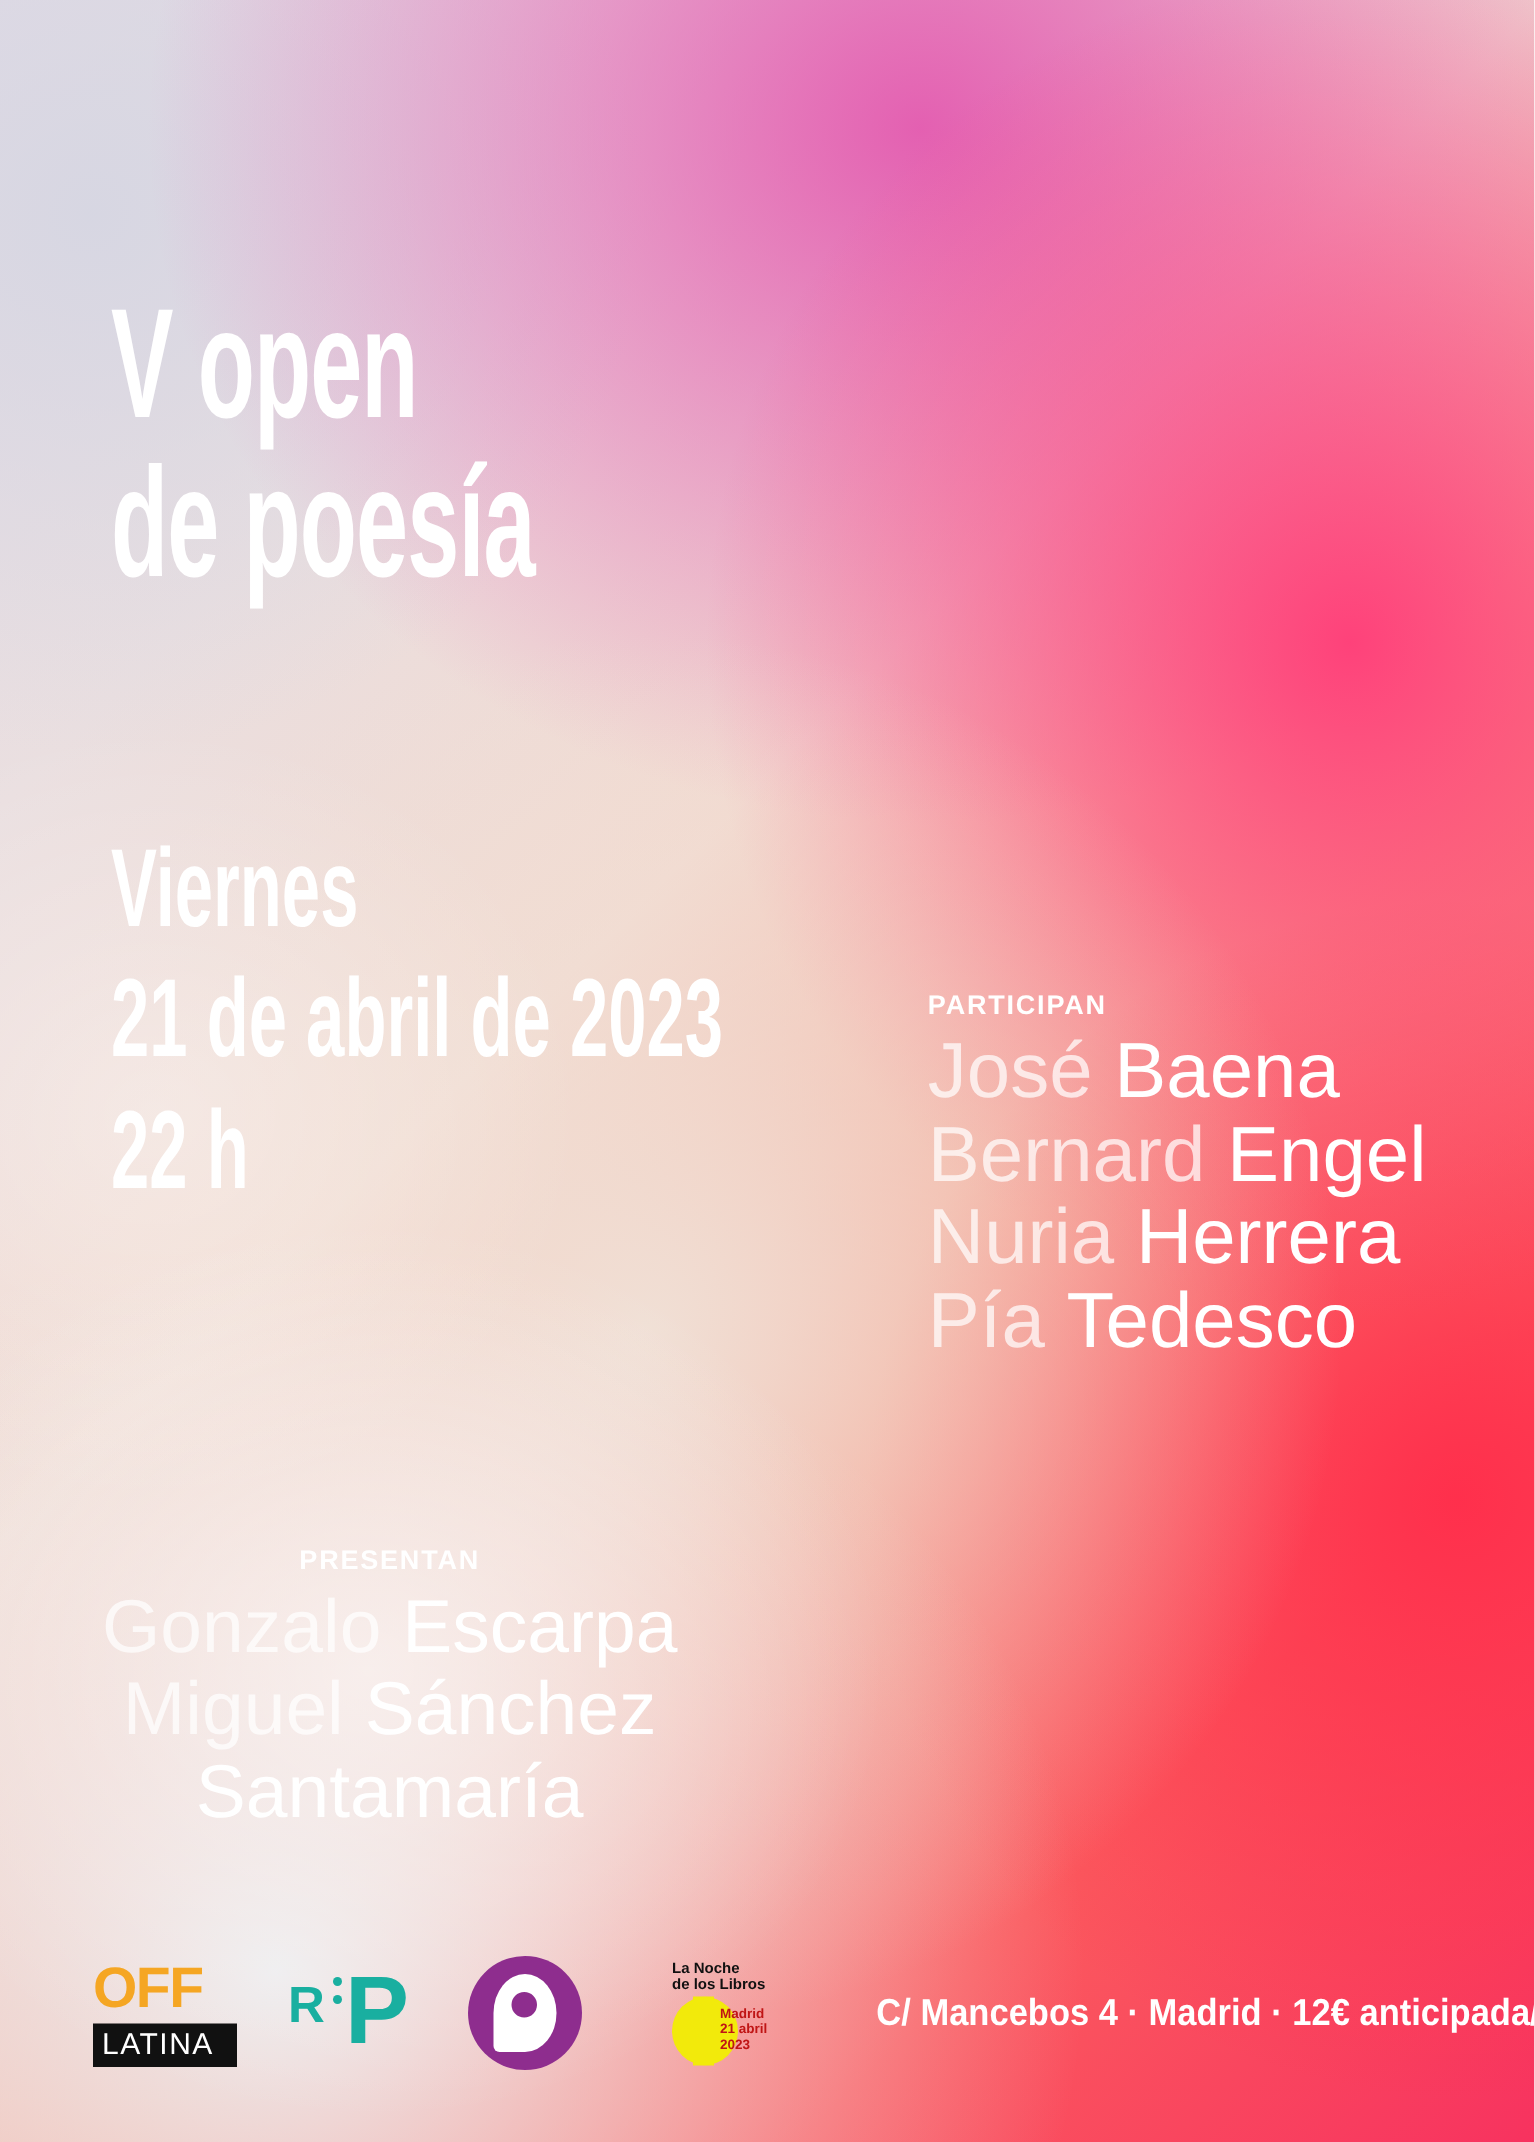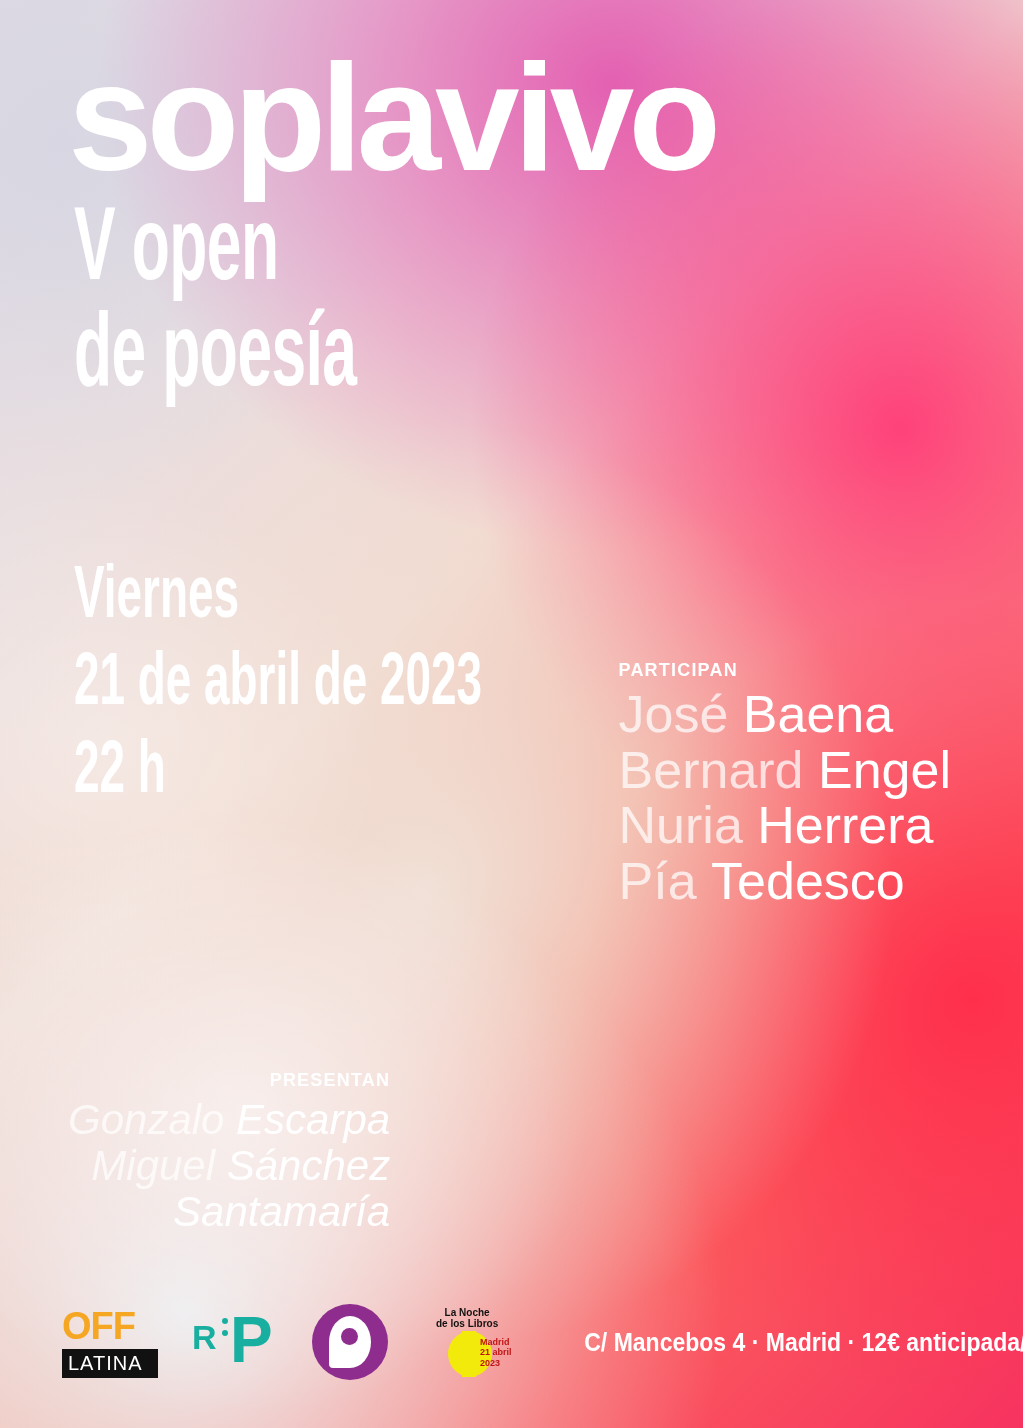--- a/index.html
+++ b/index.html
@@ -99,26 +99,25 @@
   }
   .name-line .last {
     color: #ffffff;
     font-weight: 400;
   }
 
   
   .presentan {
     left: 68px;
     top: 1030px;
-    text-align: right;
-    color: #ffffff;
-    margin-top: 40px;
+    text-align: center;
+    color: #ffffff;
   }
   .presentan .kicker { margin-bottom: 6px; }
-  .presentan .name-line { font-size: 42px; line-height: 1.10; font-style: italic; }
+  .presentan .name-line { font-size: 50px; line-height: 1.10; }
 
   
   .footer {
     left: 0;
     right: 0;
     bottom: 38px;
     height: 96px;
     display: flex;
     align-items: center;
     padding: 0 62px;
@@ -215,25 +214,25 @@
 
   
   .logo-noche {
     width: 104px;
     height: 78px;
     position: relative;
     color: #111;
   }
   .logo-noche .top-text {
     position: absolute;
-    left: 14px; top: 4px;
+    left: 26px; top: 4px;
     font-size: 10px;
     font-weight: 700;
     line-height: 1.12;
-    text-align: center;
+    text-align: left;
     white-space: nowrap;
   }
   .logo-noche .moon {
     position: absolute;
     left: 26px; top: 28px;
     width: 28px; height: 46px;
     background: #F2EA0B;
     border-radius: 28px 0 0 28px;
   }
   .logo-noche .moon2 {
@@ -262,21 +261,20 @@
     white-space: nowrap;
     transform: scaleX(0.92);
     transform-origin: right center;
   }
 </style>
 </head>
 <body>
 
 <div id="poster">
 
-  <div class="layer title-main">soplavivo</div>
 
   <div class="layer title-sub">
     <span class="l1">V open</span>
     <span class="l2">de poesía</span>
   </div>
 
   <div class="layer date-block">
     <div>Viernes</div>
     <div>21 de abril de 2023</div>
     <div>22 h</div>

